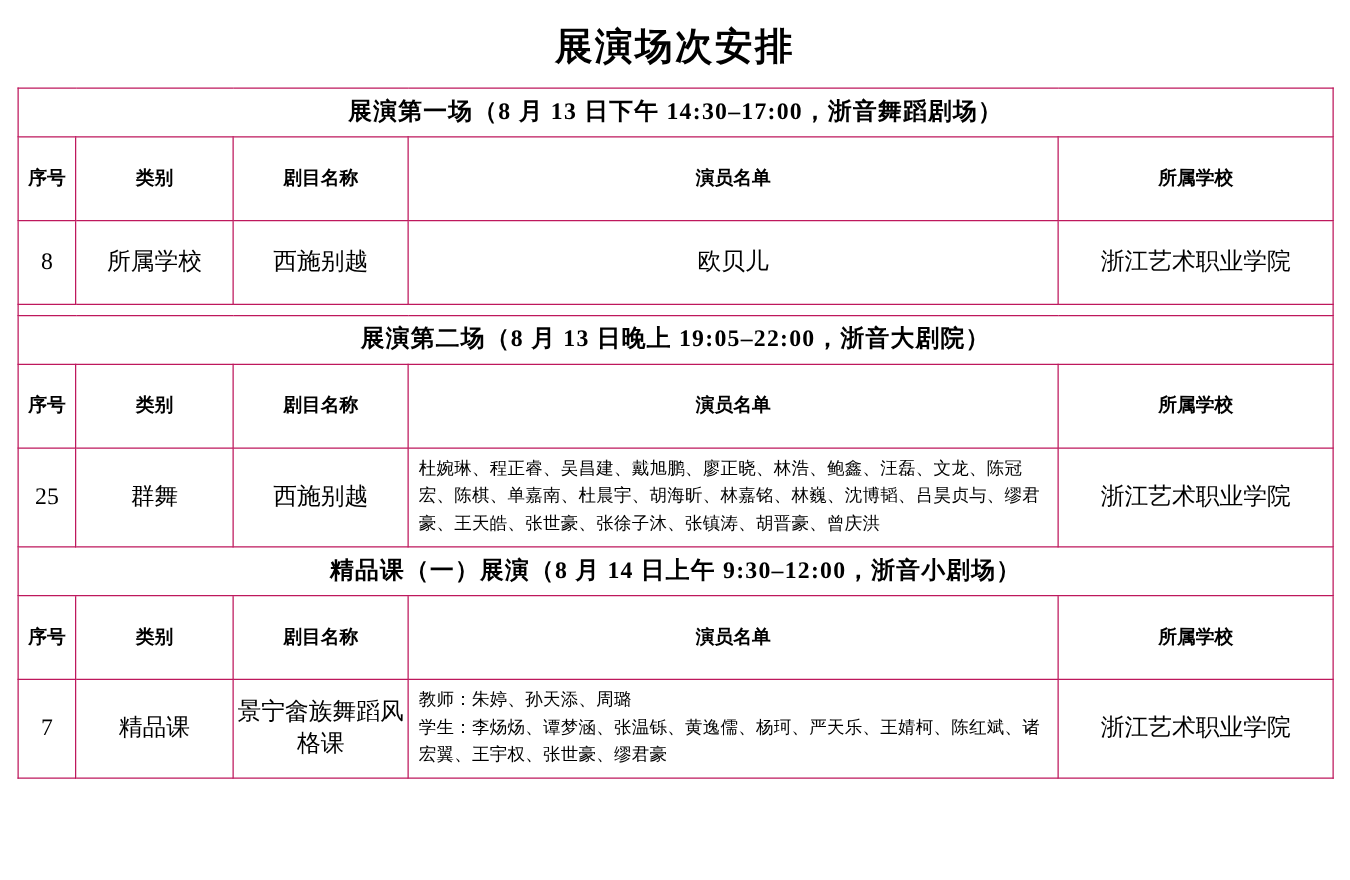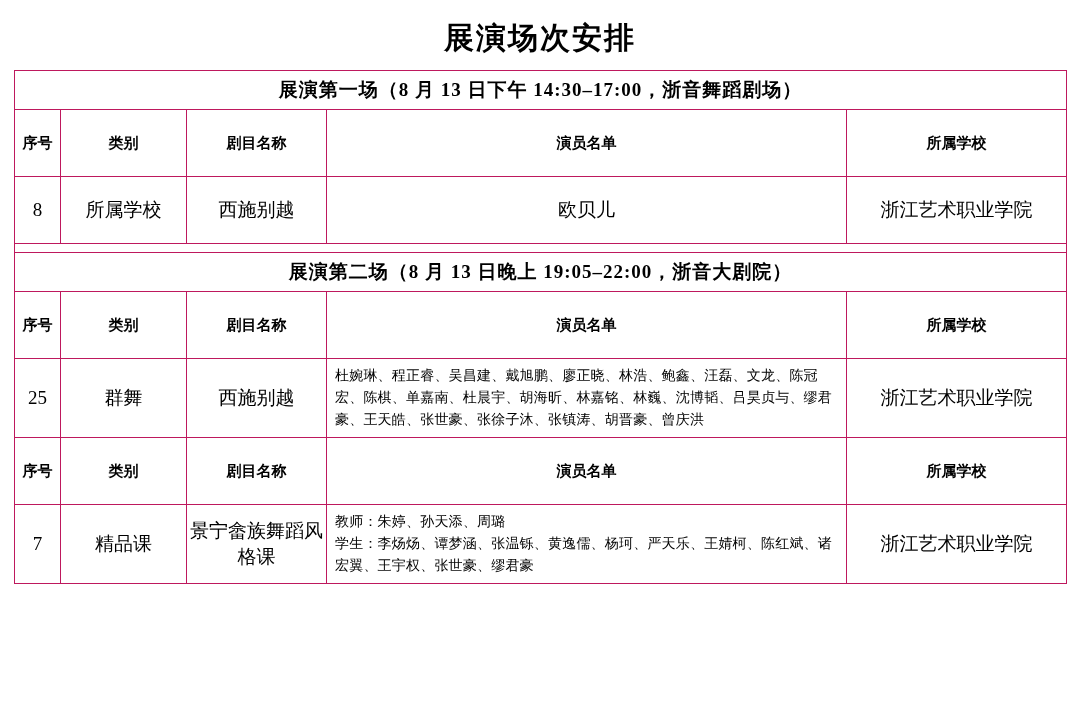--- a/index.html
+++ b/index.html
@@ -137,20 +137,23 @@
         <td class="col-school">所属学校</td>
       </tr>
       <tr class="data-row">
         <td class="cell-pad">25</td>
         <td class="cell-pad">群舞</td>
         <td class="cell-pad">西施别越</td>
         <td class="names-small nowrap-break">杜婉琳、程正睿、吴昌建、戴旭鹏、廖正晓、林浩、鲍鑫、汪磊、文龙、陈冠宏、陈棋、单嘉南、杜晨宇、胡海昕、林嘉铭、林巍、沈博韬、吕昊贞与、缪君豪、王天皓、张世豪、张徐子沐、张镇涛、胡晋豪、曾庆洪</td>
         <td class="cell-pad">浙江艺术职业学院</td>
       </tr>
 
+      <tr class="session-row">
+        <td colspan="5">精品课（一）展演（8 月 14 日上午 9:30–12:00，浙音小剧场）</td>
+      </tr>
       <tr class="head-row">
         <td class="col-no">序号</td>
         <td class="col-cat">类别</td>
         <td class="col-prog">剧目名称</td>
         <td class="col-perf">演员名单</td>
         <td class="col-school">所属学校</td>
       </tr>
       <tr class="data-row">
         <td class="cell-pad">7</td>
         <td class="cell-pad">精品课</td>

